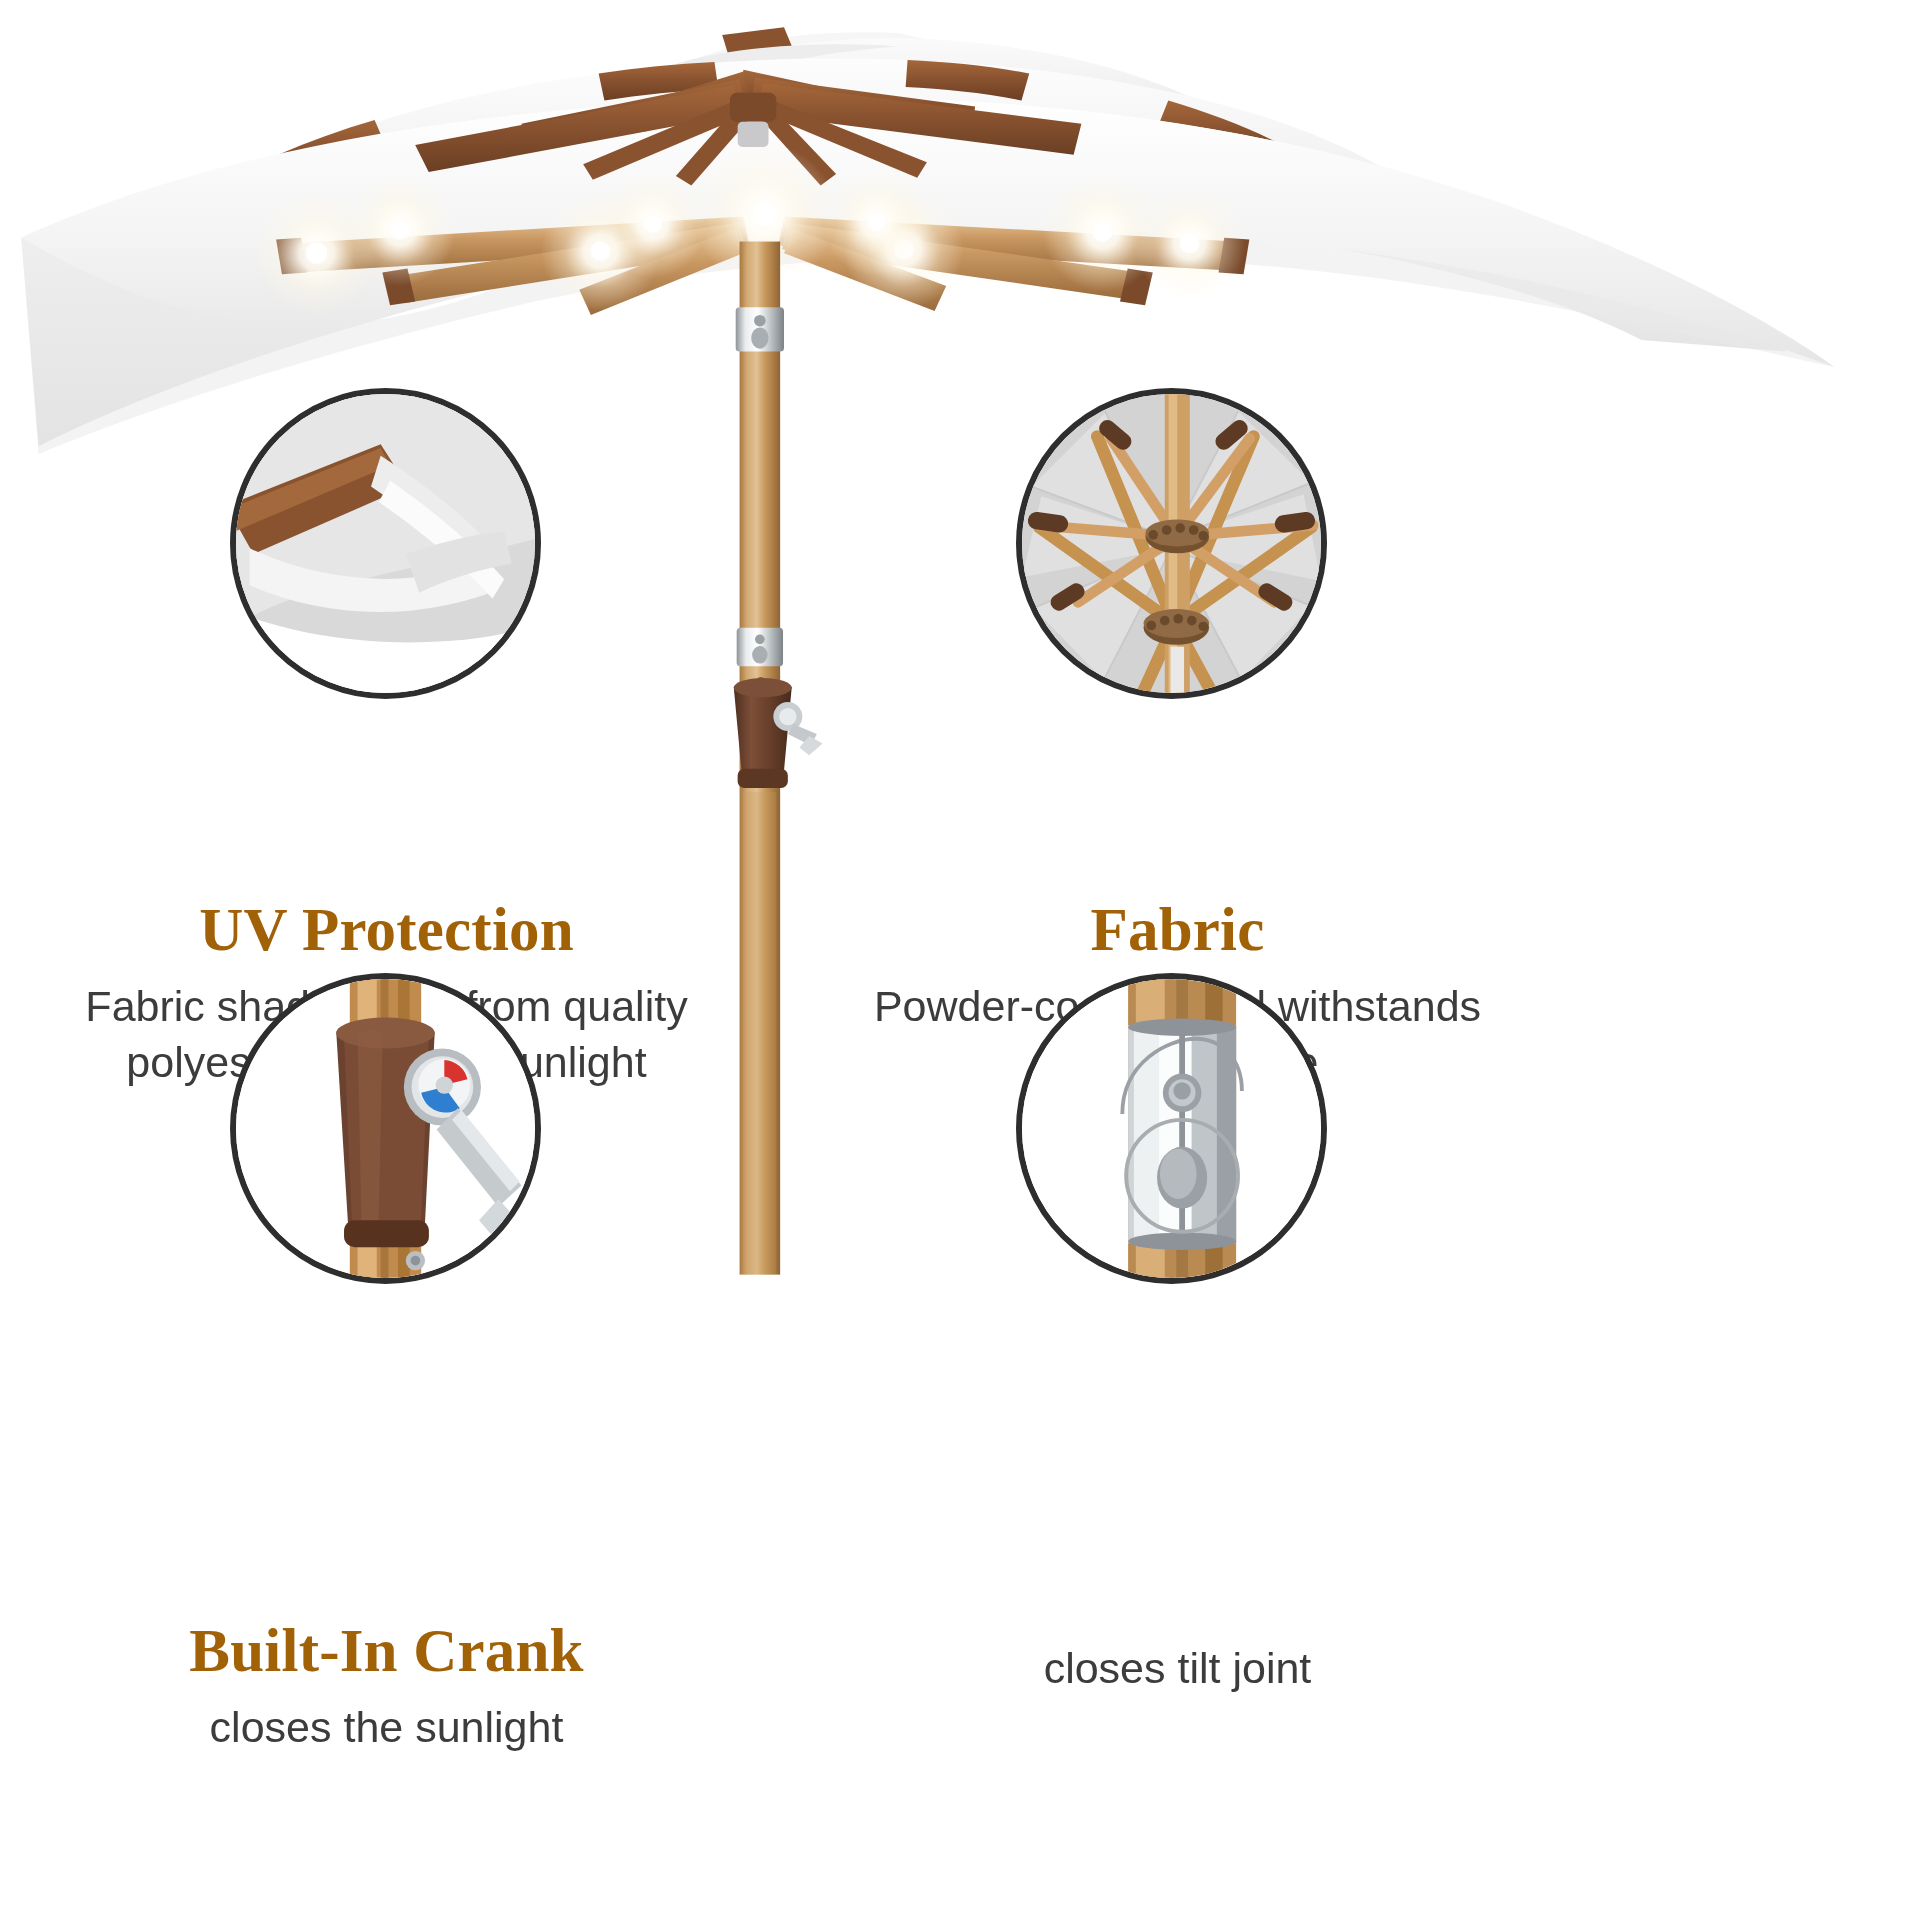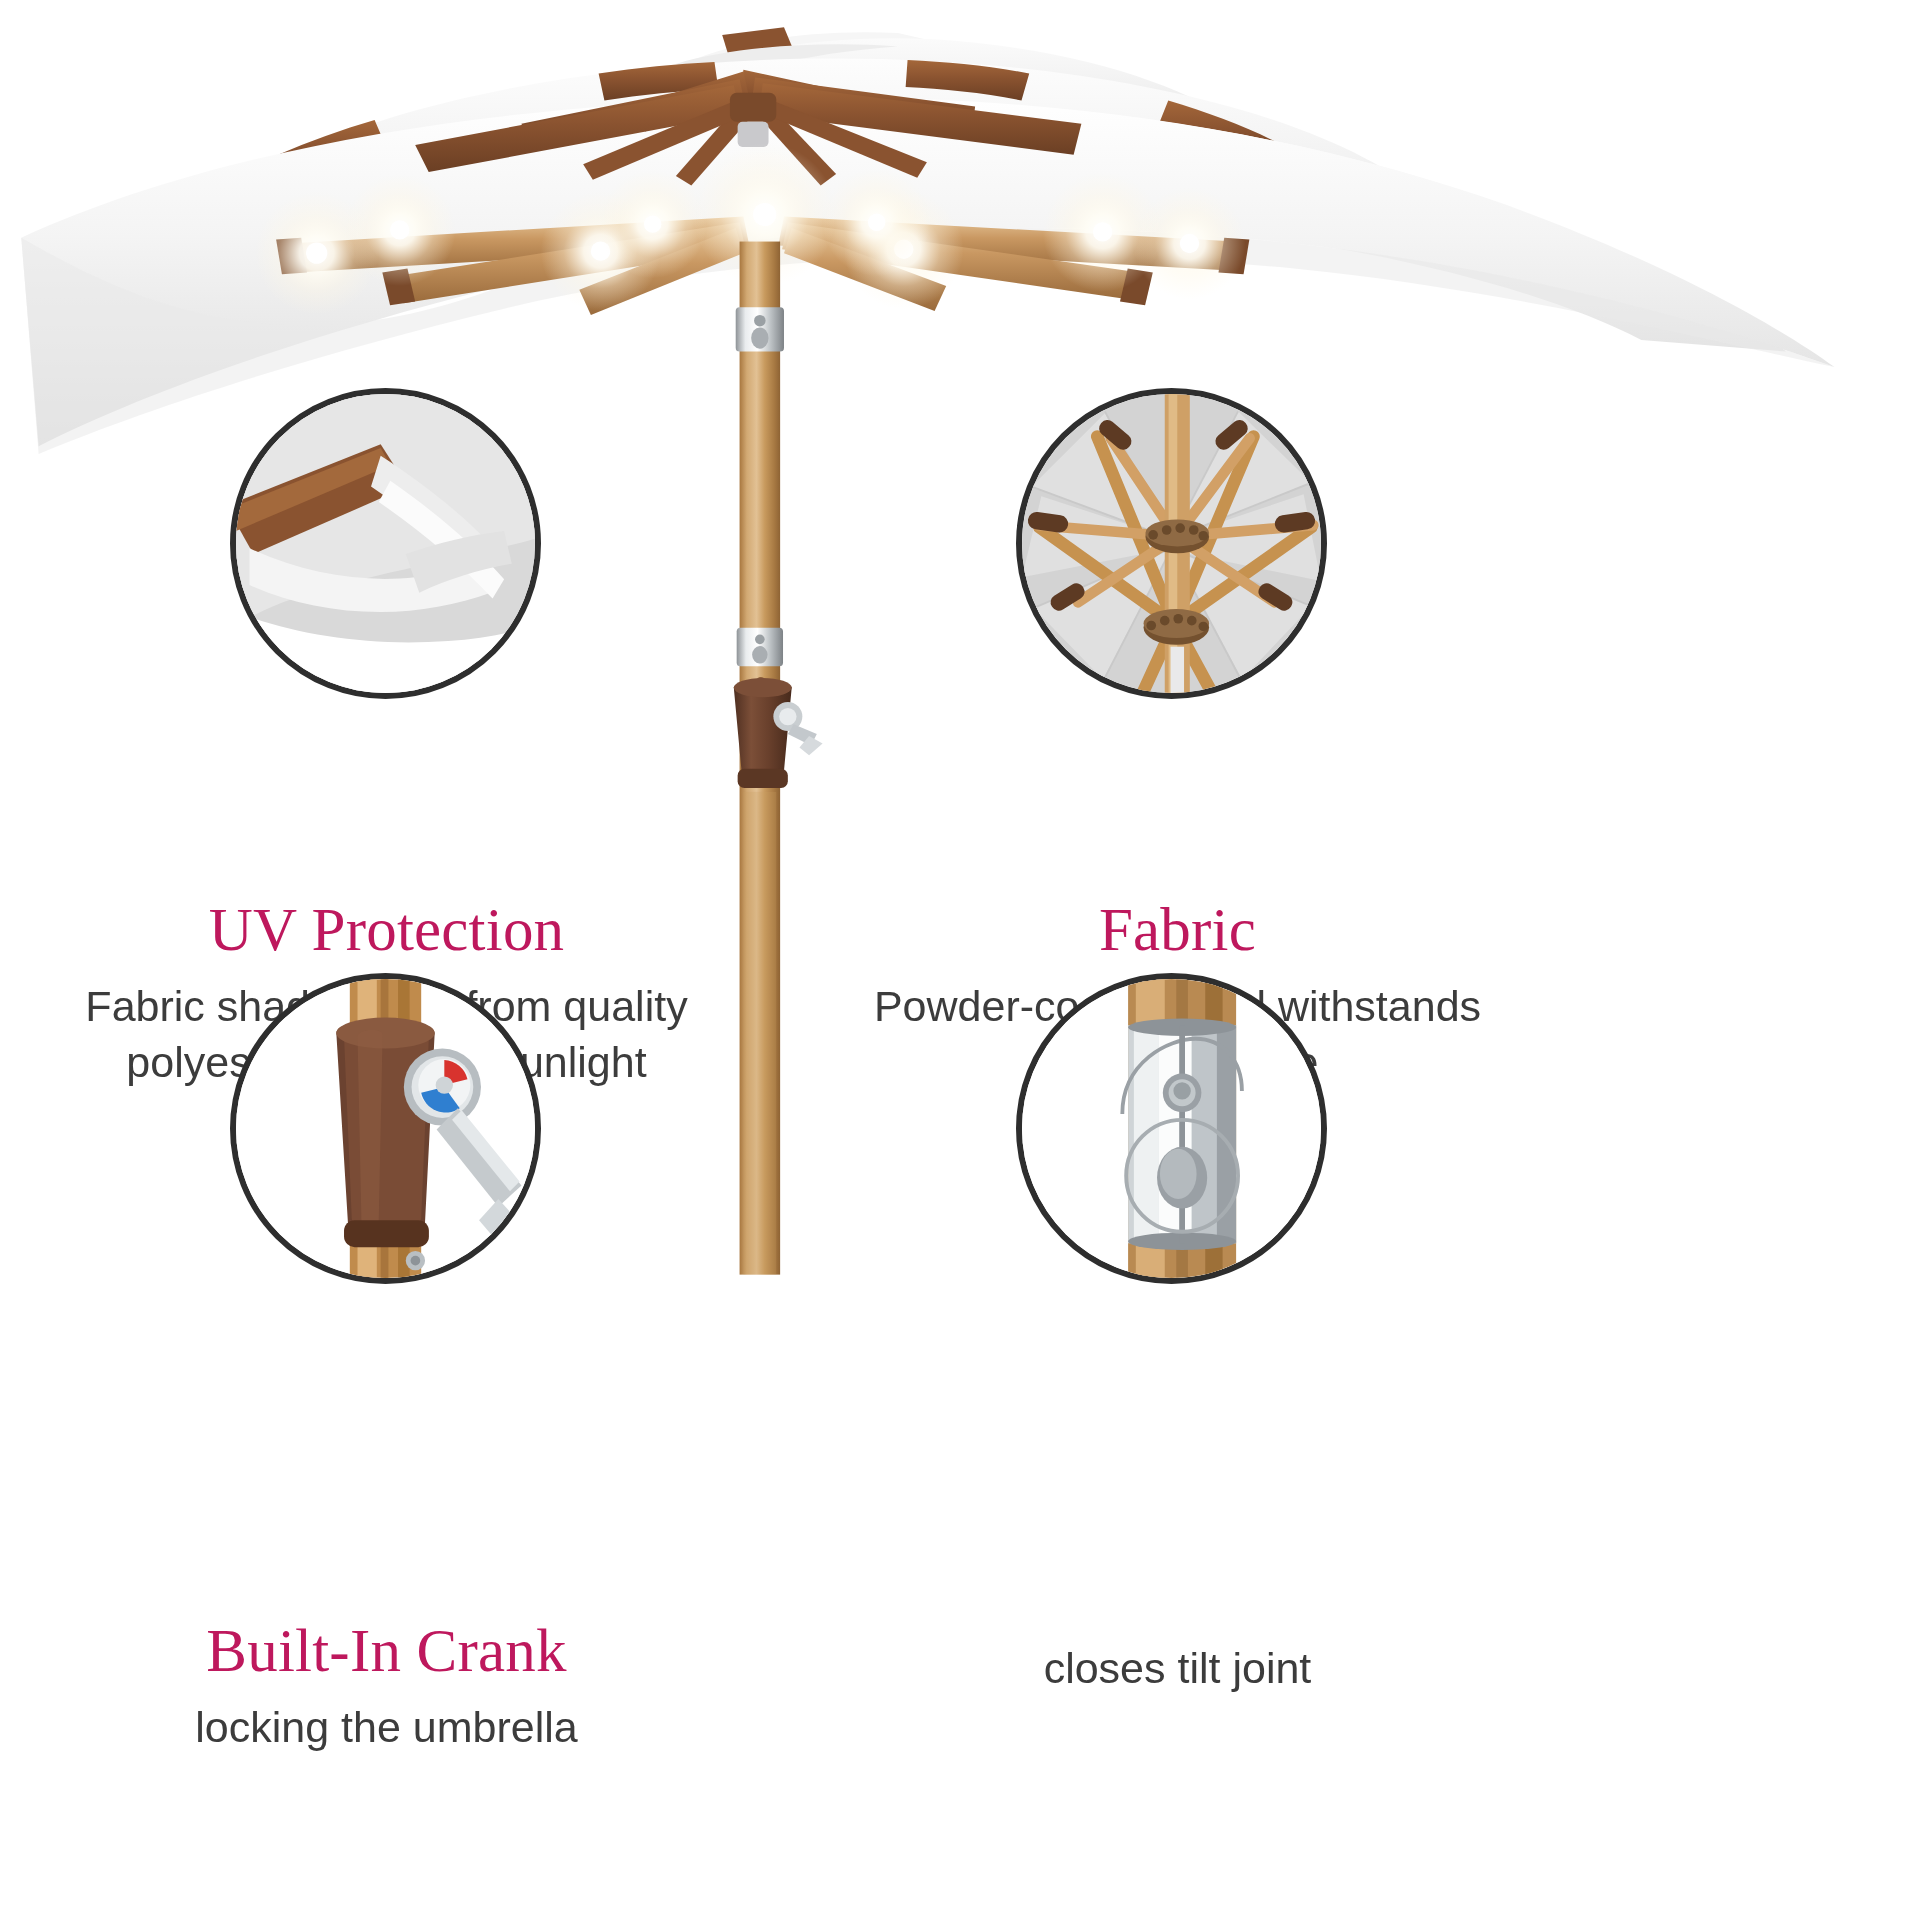--- a/index.html
+++ b/index.html
@@ -25,23 +25,23 @@
     overflow:hidden;
     background:#ffffff;
     box-sizing:border-box;
   }
   .feature-circle svg{display:block;}
 
   
   .feature-text{position:absolute;text-align:center;}
   .feature-title{
     font-family:"Liberation Serif", serif;
-    font-weight:400;
+    font-weight:700;
     font-size:61px;
-    color:#be185d;
+    color:#a16207;
     letter-spacing:0.2px;
     line-height:1.05;
     margin:0 0 17.4px 0;
     white-space:nowrap;
   }
   .feature-desc{
     font-family:"Liberation Sans", sans-serif;
     font-weight:300;
     font-size:43px;
     line-height:1.30;
@@ -381,21 +381,21 @@
       <circle cx="296" cy="272" r="17" fill="#bcc2c6"></circle>
 
       <circle cx="186" cy="292" r="10" fill="#b9bfc3"></circle>
       <circle cx="186" cy="292" r="5" fill="#8d9398"></circle>
     </svg>
   </div>
 
   <div class="feature-text" style="left:39px;top:1619px;width:695px;">
     <h2 class="feature-title">Built-In Crank</h2>
     <p class="feature-desc">
-      <span>locking the umbrella</span>
+      <span>closes the sunlight</span>
     </p>
   </div>
 
   <div class="feature-circle" style="left:1016px;top:973px;width:311px;height:311px;">
     <svg width="299" height="299" viewBox="0 0 310 310">
       <rect width="310" height="310" fill="#ffffff"></rect>
 
       <rect x="110" y="0" width="112" height="310" fill="#b98a52"></rect>
       <rect x="118" y="0" width="30" height="310" fill="#d9ae77"></rect>
       <rect x="190" y="0" width="18" height="310" fill="#9d7038"></rect>

